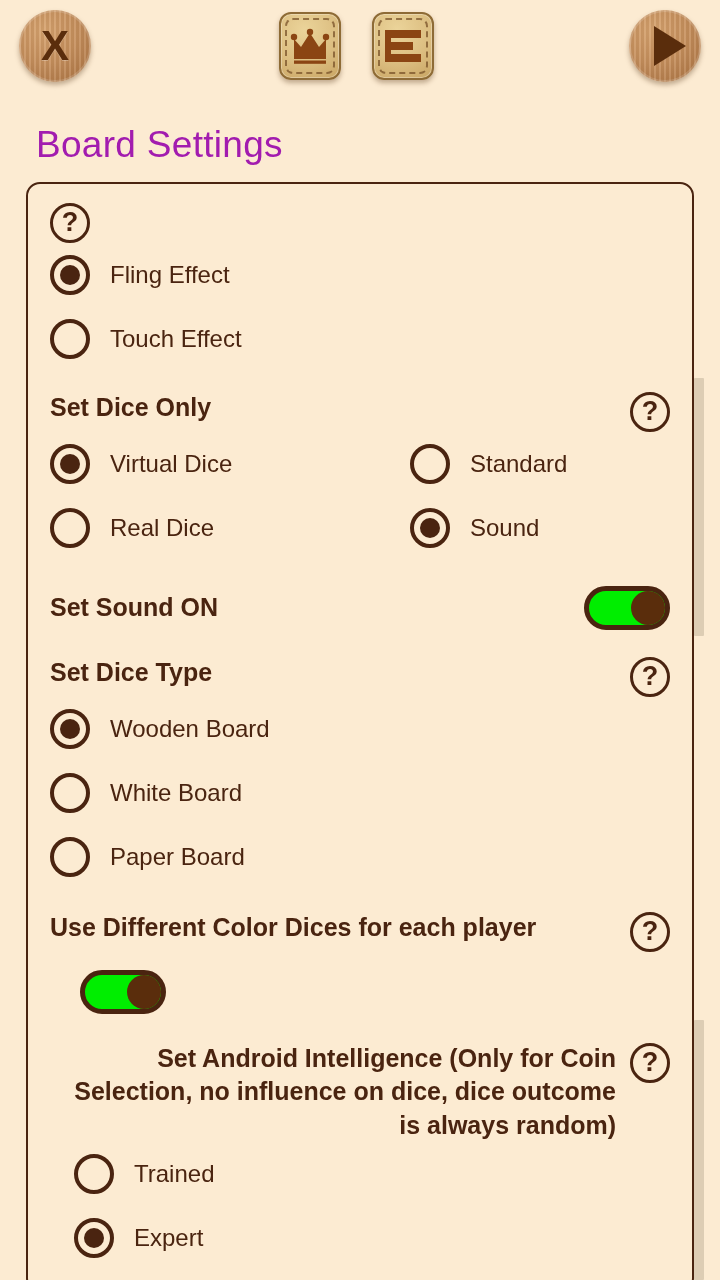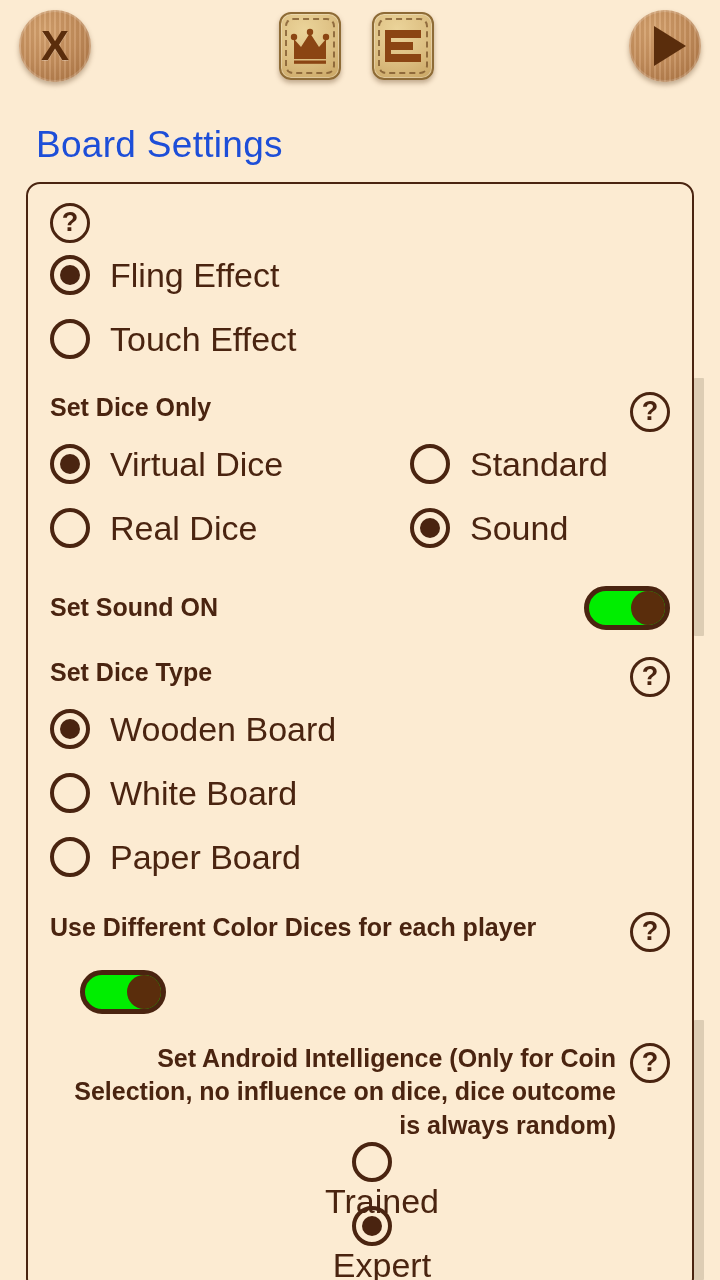--- a/index.html
+++ b/index.html
@@ -90,21 +90,21 @@
   .crown-svg, .stats-svg { position: relative; z-index: 2; }
 
   
   .page-title {
     position: absolute;
     top: 124px;
     left: 36px;
     font-size: 37px;
     font-weight: 400;
     letter-spacing: 0.3px;
-    color: #1d4ed8;
+    color: #a21caf;
   }
 
   
   .card {
     position: absolute;
     top: 182px;
     left: 26px;
     width: 668px;
     height: 1110px;
     border: 2px solid #4A2410;
@@ -153,41 +153,41 @@
   }
   .help-icon span { margin-top: -2px; }
 
   
   .radio-row {
     display: flex;
     align-items: center;
     height: 64px;
     cursor: pointer;
   }
-  .radio-row.indent { padding-left: 24px; flex-direction: column; }
+  .radio-row.indent { padding-left: 24px; }
 
   .radio {
     flex: 0 0 auto;
     width: 40px;
     height: 40px;
     border: 4px solid #4A2410;
     border-radius: 50%;
     position: relative;
     background: transparent;
   }
   .radio.on::after {
     content: "";
     position: absolute;
     top: 6px; left: 6px;
     width: 20px; height: 20px;
     border-radius: 50%;
     background: #4A2410;
   }
   .radio-label {
-    font-size: 34px;
+    font-size: 24px;
     font-weight: 400;
     color: #4A2410;
     margin-left: 20px;
     white-space: nowrap;
   }
 
   .two-col {
     display: flex;
   }
   .two-col .col { width: 50%; }

